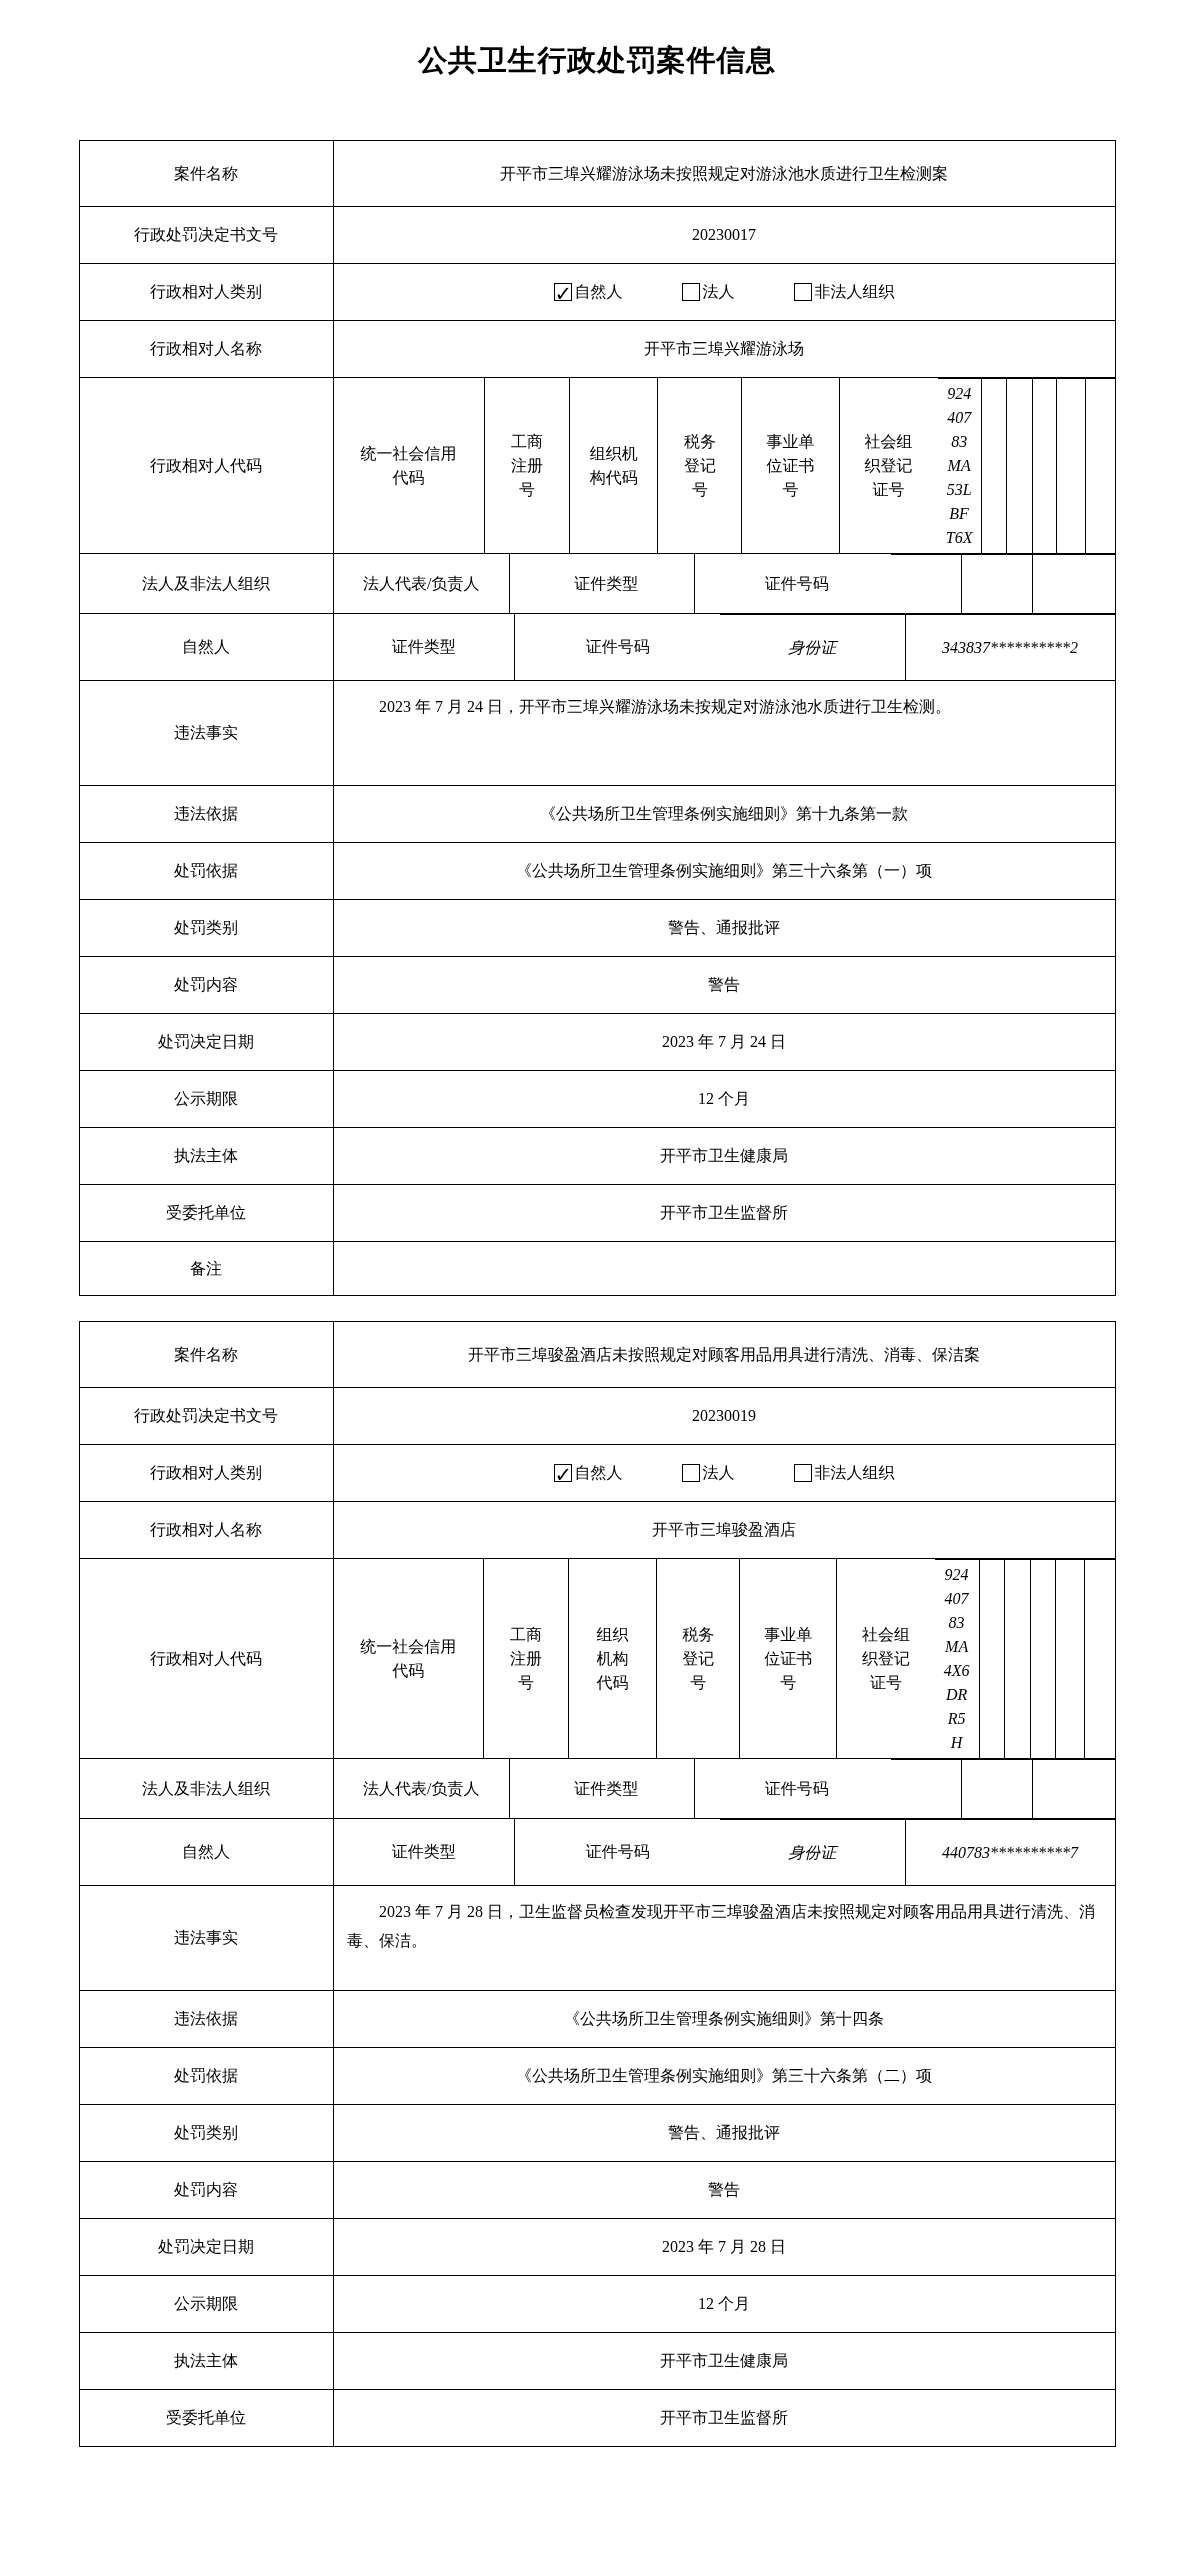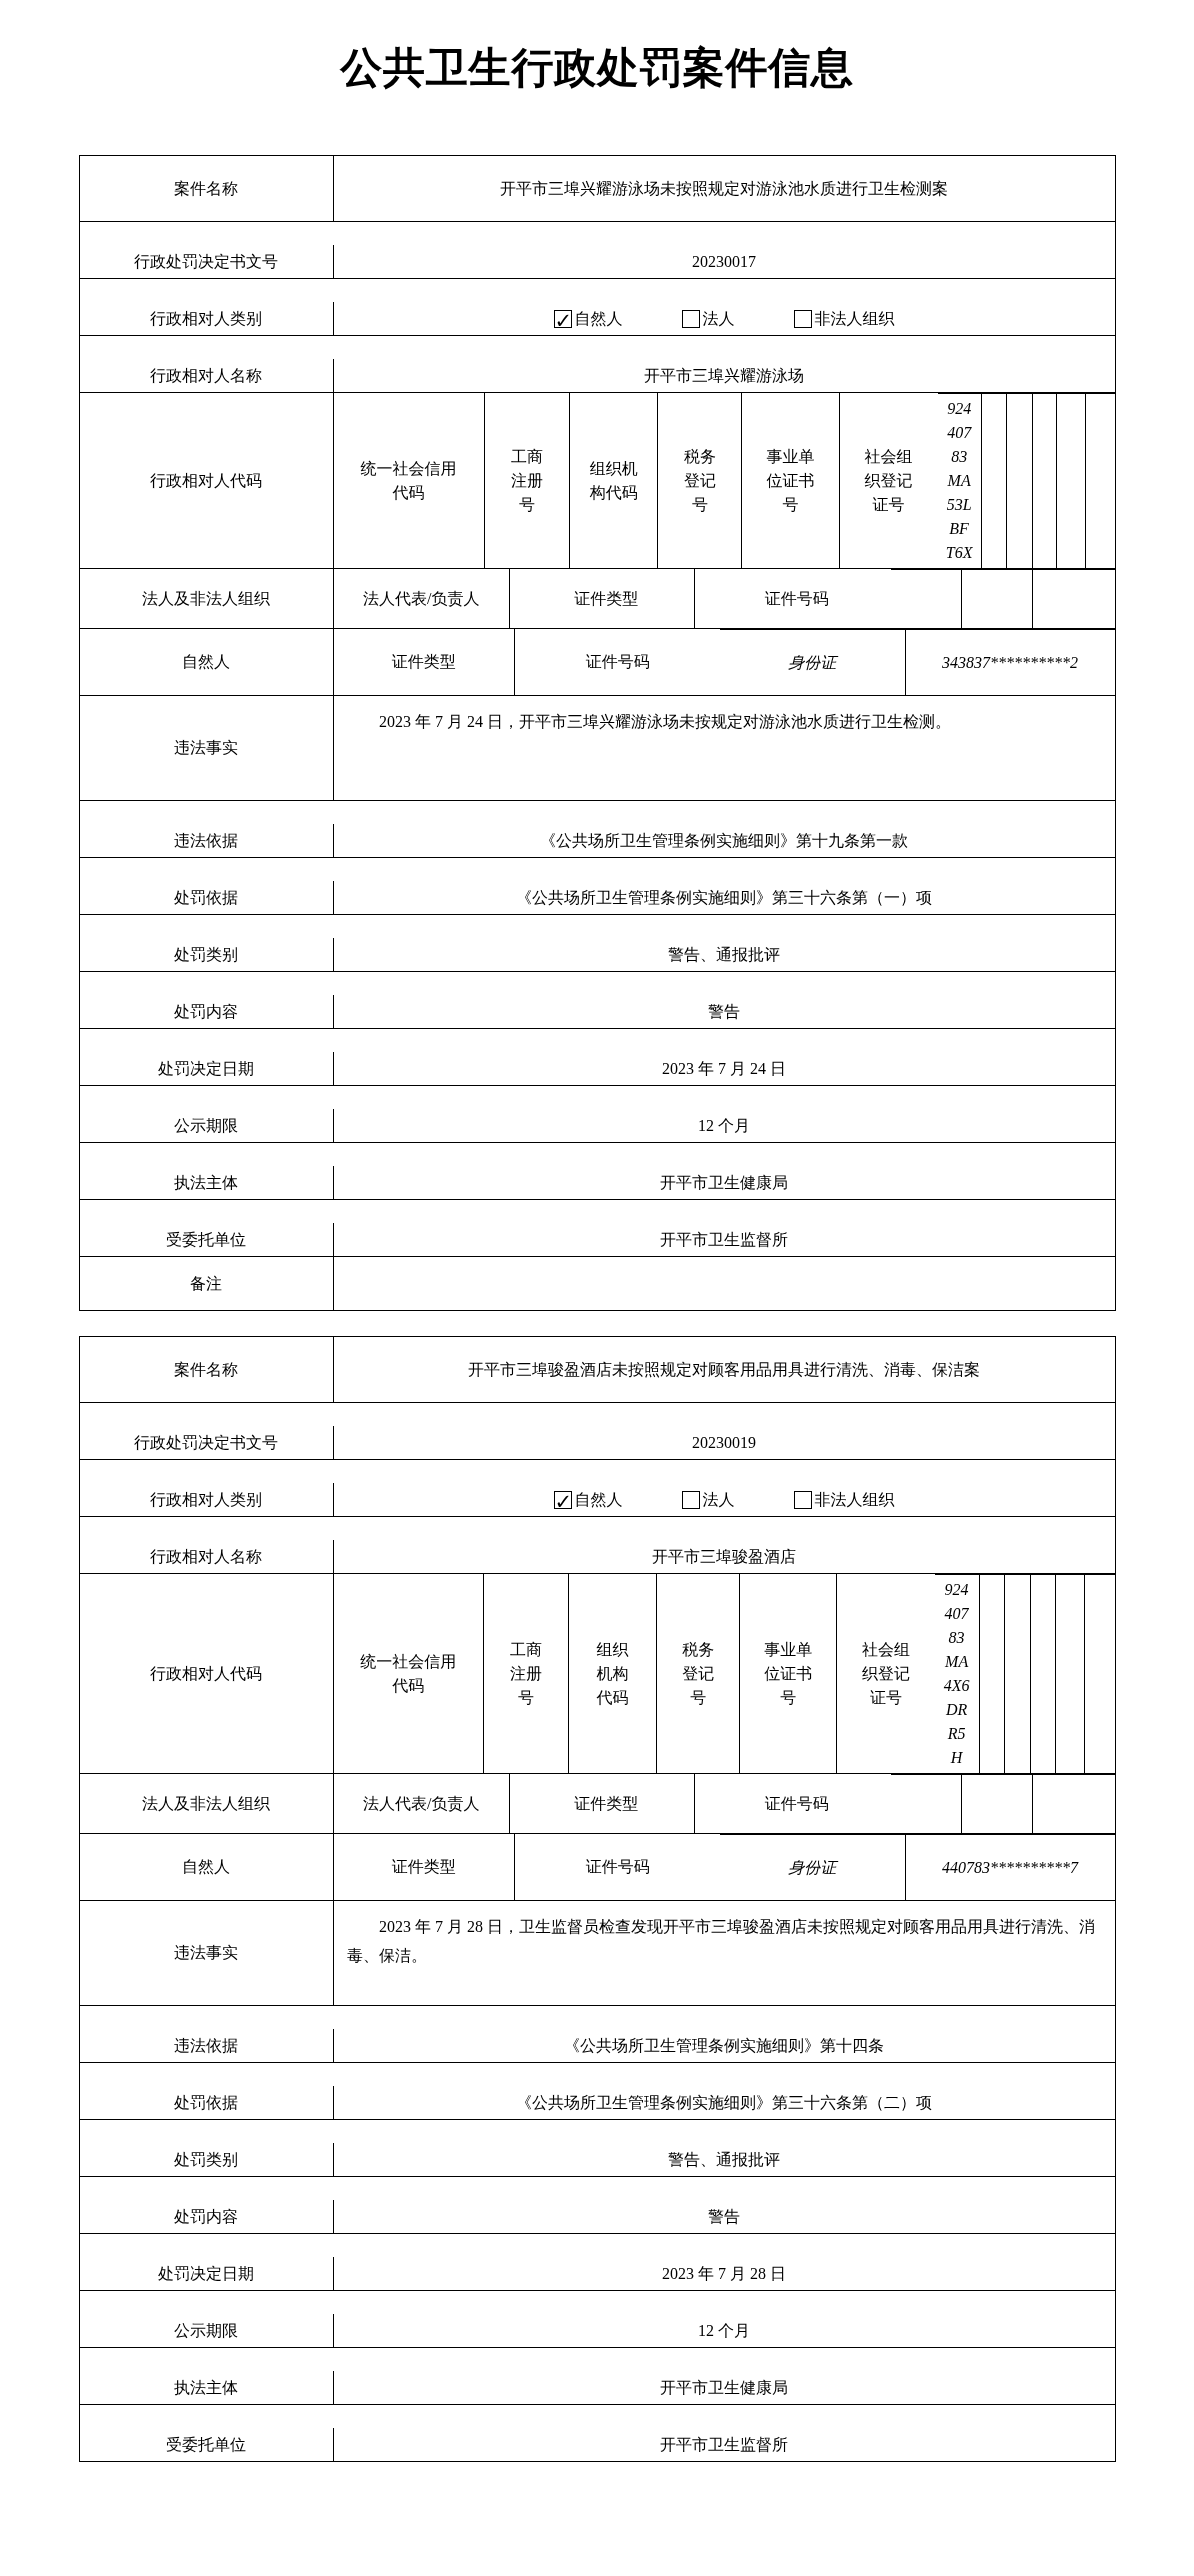--- a/index.html
+++ b/index.html
@@ -12,21 +12,21 @@
   .page {
     width: 1194px;
     margin: 0 auto;
     padding-top: 44px;
     padding-bottom: 45px;
     box-sizing: border-box;
     background: #ffffff;
   }
   .doc-title {
     text-align: center;
-    font-size: 42px;
+    font-size: 29px;
     font-weight: bold;
     letter-spacing: 0.8px;
     margin: 0 0 63px 0;
     line-height: 1.15;
   }
   .tbl {
     width: 1037px;
     margin: 0 auto 25px auto;
     border: 1.5px solid #000;
     font-size: 16px;
@@ -50,21 +50,21 @@
     flex: 1 1 auto;
     display: flex;
     align-items: center;
     justify-content: center;
     text-align: center;
     padding: 4.5px 7.5px;
     box-sizing: border-box;
     min-width: 0;
   }
   
-  .r-std  { min-height: 57px; align-items: flex-end; }
+  .r-std  { min-height: 57px; }
   .r-case { min-height: 65px; }
   .r-fact { min-height: 105px; }
   .r-rem  { min-height: 54px; }
   
   .val.sub { align-items: stretch; padding: 0; }
   .subrow { display: flex; flex: 1 1 auto; box-sizing: border-box; }
   .subrow + .subrow { border-top: 0.8px solid #000; font-style: italic; }
   .c {
     display: flex;
     align-items: center;

